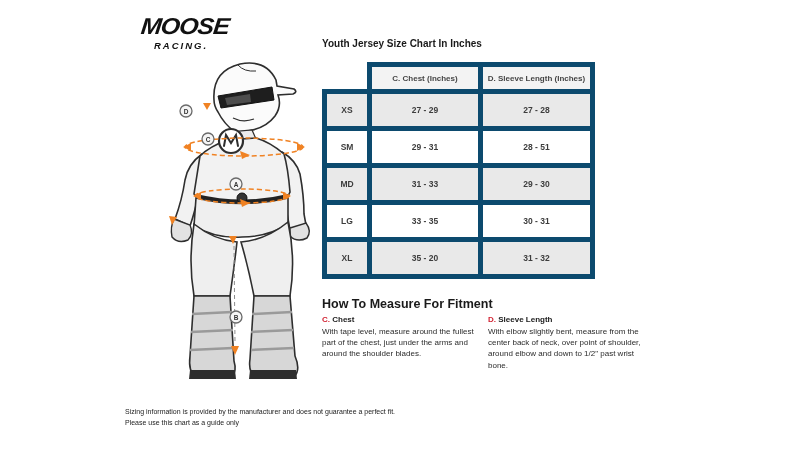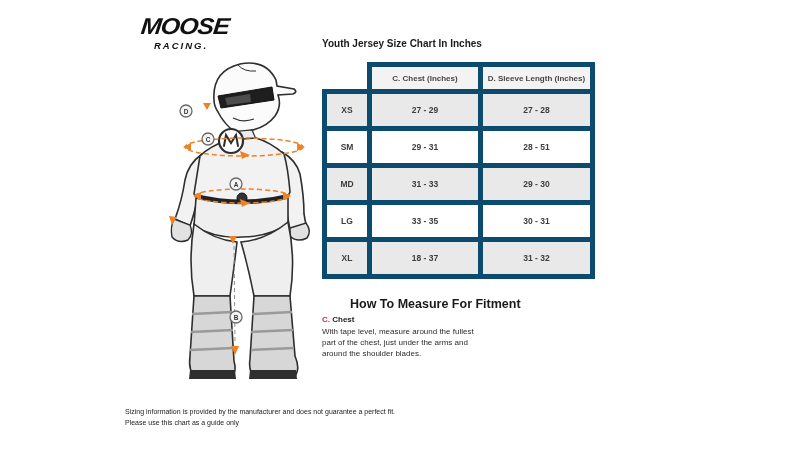--- a/index.html
+++ b/index.html
@@ -21,21 +21,21 @@
 
   table.size-table{position:absolute;left:322px;top:62px;border-collapse:collapse;table-layout:fixed;}
   table.size-table td,table.size-table th{border:5px solid #0c4a6e;text-align:center;vertical-align:middle;
       font-size:8.5px;font-weight:700;color:#3d3d3d;padding:0;}
   table.size-table th{height:22px;background:#f3f3f3;font-size:8px;font-weight:700;color:#454545;}
   table.size-table th.blank{border:none;background:#fff;}
   table.size-table td{height:32px;background:#ffffff;border-radius:7px;}
   table.size-table tr.stripe td{background:#e9e9e9;}
   .col-size{width:45px;} .col-chest{width:111px;} .col-sleeve{width:112px;}
 
-  .fitment-heading{position:absolute;left:322px;top:297px;font-size:12.5px;font-weight:700;color:#1a1a1a;margin-left:28px;}
+  .fitment-heading{position:absolute;left:322px;top:297px;font-size:12.5px;font-weight:700;color:#1a1a1a;}
   .fit-col{position:absolute;top:315px;width:158px;}
   .fit-col.left{left:322px;} .fit-col.right{left:488px;}
   .fit-label{font-size:8px;font-weight:700;color:#1a1a1a;margin-bottom:2px;}
   .fit-key{color:#d11f2f;}
   .fit-text{font-size:8px;line-height:1.4;color:#2b2b2b;}
 
   .disclaimer{position:absolute;left:125px;top:407px;font-size:7px;line-height:1.5;color:#222;}
 </style>
 </head>
 <body>
@@ -156,35 +156,42 @@
       <td>31 - 33</td>
       <td>29 - 30</td>
     </tr>
     <tr>
       <td>LG</td>
       <td>33 - 35</td>
       <td>30 - 31</td>
     </tr>
     <tr class="stripe">
       <td>XL</td>
-      <td>18 - 37</td>
+      <td>35 - 20</td>
       <td>31 - 32</td>
     </tr>
   </tbody>
     </table>
 
   <div class="fitment-heading">How To Measure For Fitment</div>
 
   <div class="fit-col left">
     <div class="fit-label">
       <span class="fit-key">C.</span>
       <span>Chest</span>
     </div>
     <div class="fit-text">With tape level, measure around the fullest part of the chest, just under the arms and around the shoulder blades.</div>
   </div>
 
+  <div class="fit-col right">
+    <div class="fit-label">
+      <span class="fit-key">D.</span>
+      <span>Sleeve Length</span>
+    </div>
+    <div class="fit-text">With elbow slightly bent, measure from the center back of neck, over point of shoulder, around elbow and down to 1/2" past wrist bone.</div>
+  </div>
 
   <div class="disclaimer">
     <div>Sizing information is provided by the manufacturer and does not guarantee a perfect fit.</div>
     <div>Please use this chart as a guide only</div>
   </div>
 
 </div>
 
 </body></html>

